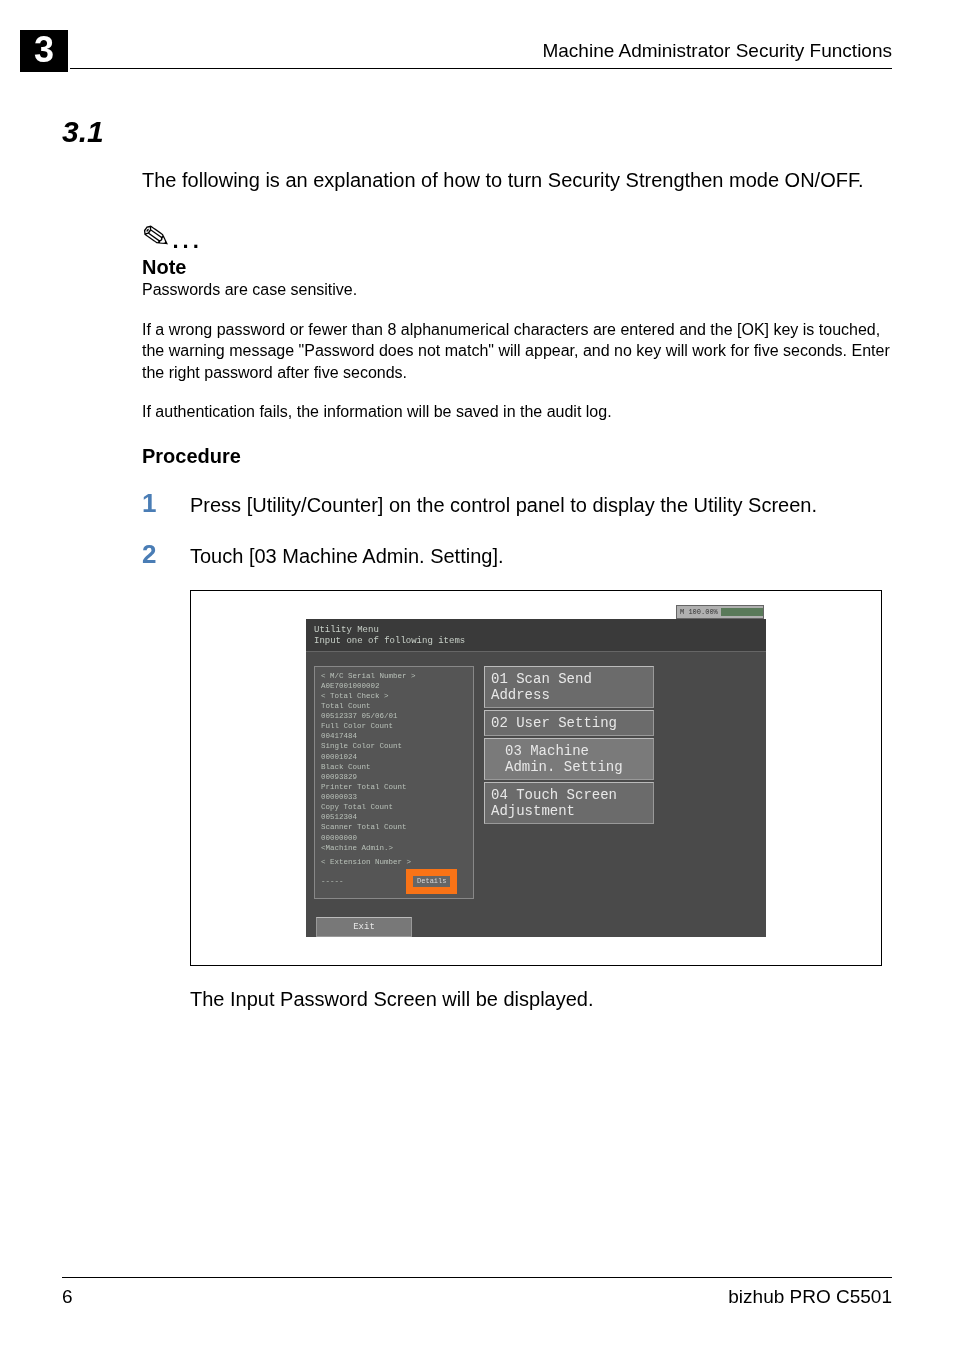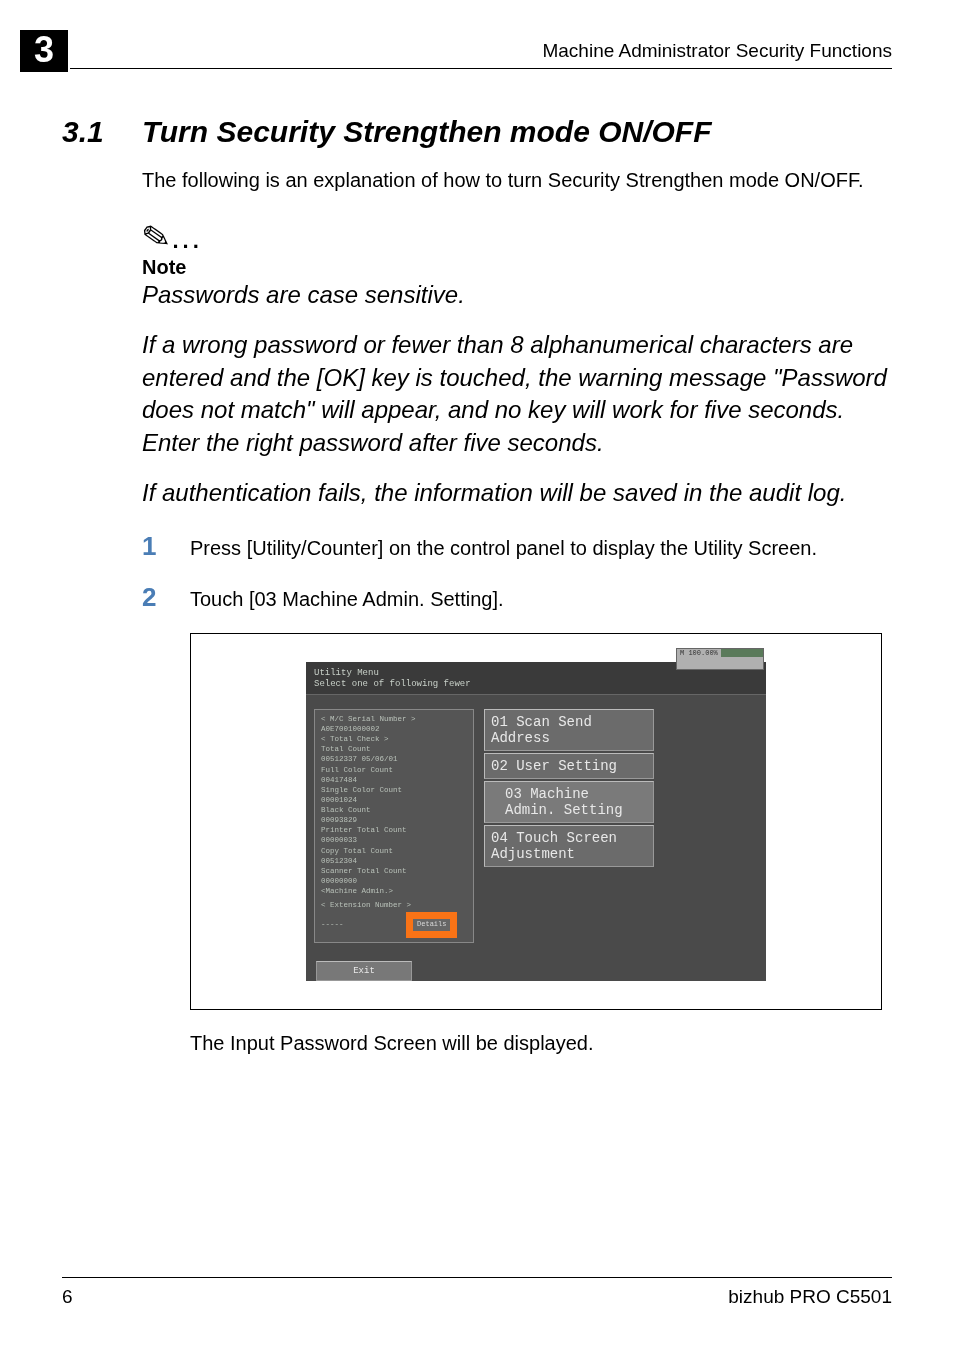--- a/index.html
+++ b/index.html
@@ -80,22 +80,21 @@
     letter-spacing: 4px;
     margin-left: 2px;
     vertical-align: bottom;
   }
   .note-label {
     font-weight: bold;
     font-size: 20px;
     margin-top: 2px;
   }
   .note-italic {
-    font-style: italic;
-    font-size: 24px;
+    font-size: 16px;
     line-height: 1.35;
     margin-bottom: 18px;
   }
   .procedure-label {
     margin-left: 80px;
     font-weight: bold;
     font-size: 20px;
     margin-bottom: 20px;
   }
   .step-row {
@@ -132,24 +131,25 @@
     color: #c8d0c8;
     font-size: 9px;
   }
   .mem-indicator {
     position: absolute;
     top: -14px;
     right: 2px;
     background: #b0b0b0;
     border: 1px solid #666;
     width: 88px;
-    height: 22px;
+    height: 14px;
     font-size: 7px;
     color: #333;
     display: flex;
+    align-items: center;
     padding-left: 3px;
   }
   .mem-fill {
     background: #5a7a5a;
     height: 8px;
     width: 42px;
     margin-left: 3px;
   }
   .util-header {
     background: #3a3a3a;
@@ -230,55 +230,55 @@
 </style>
 </head>
 <body>
 
 <div class="chapter-tab">3</div>
 <div class="header-line">Machine Administrator Security Functions</div>
 
 <div class="content">
   <div class="section-row">
     <div class="section-number">3.1</div>
-    <div class="section-title">Turn Security Strengthen mode ON/OFF</div>
   </div>
 
   <div class="body-para">The following is an explanation of how to turn Security Strengthen mode ON/OFF.</div>
 
   <div class="note-block">
     <div>
       <span class="note-icon">✎</span><span class="dots">...</span>
     </div>
     <div class="note-label">Note</div>
     <div class="note-italic">Passwords are case sensitive.</div>
     <div class="note-italic">If a wrong password or fewer than 8 alphanumerical characters are entered and the [OK] key is touched, the warning message "Password does not match" will appear, and no key will work for five seconds. Enter the right password after five seconds.</div>
     <div class="note-italic">If authentication fails, the information will be saved in the audit log.</div>
   </div>
 
+  <div class="procedure-label">Procedure</div>
 
   <div class="step-row">
     <div class="step-num">1</div>
     <div class="step-text">Press [Utility/Counter] on the control panel to display the Utility Screen.</div>
   </div>
 
   <div class="step-row">
     <div class="step-num">2</div>
     <div class="step-text">Touch [03 Machine Admin. Setting].</div>
   </div>
 
   <div class="screenshot-frame">
     <div class="screen">
       <div class="mem-indicator">
         <span>M 100.00%</span>
         <span class="mem-fill"></span>
       </div>
       <div class="util-header">
         <div>Utility Menu</div>
-        <div>Select one of following fewer</div>
+        <div>Input one of following items</div>
       </div>
       <div class="util-body">
         <div class="left-col">
           <div>&lt; M/C Serial Number &gt;</div>
           <div>  A0E7001000002</div>
           <div>&lt; Total Check &gt;</div>
           <div>Total Count</div>
           <div>  00512337      05/06/01</div>
           <div>Full Color Count</div>
           <div>  00417484</div>

